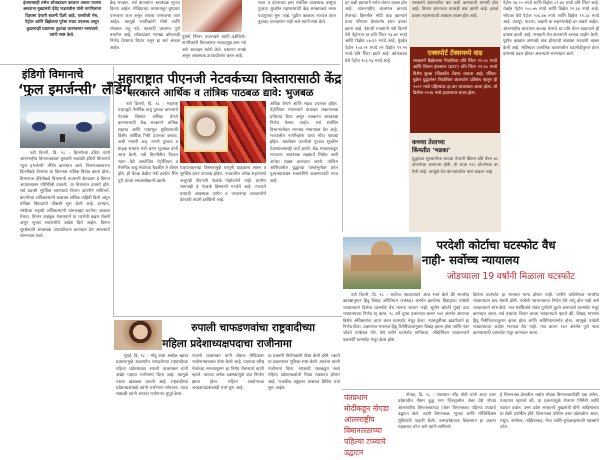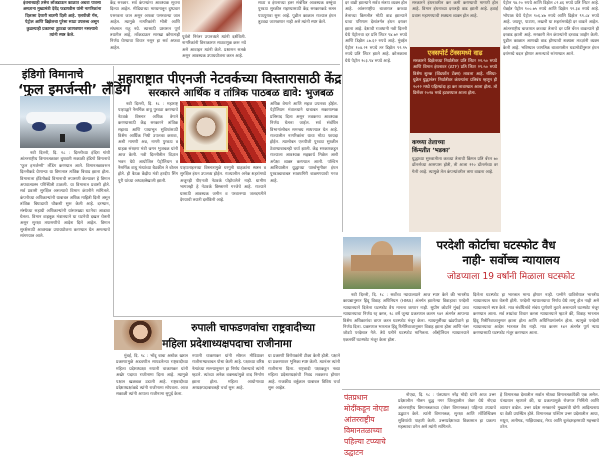--- a/index.html
+++ b/index.html
@@ -41,33 +41,33 @@
 <div class="photo" style="left:20px;top:96px;width:90px;height:52px;background:linear-gradient(180deg,#b9cfe0 0%,#dfe9f1 40%,#9fa8b0 75%,#6f767c 100%)">
   <div style="position:absolute;left:6px;top:16px;width:80px;height:12px;background:#f4f6f8;border-radius:6px"></div>
   <div style="position:absolute;left:12px;top:26px;width:14px;height:9px;background:#2a3a6b;border-radius:50%"></div>
   <div style="position:absolute;left:56px;top:26px;width:16px;height:10px;background:#2a3a6b;border-radius:50%"></div>
   <div style="position:absolute;left:40px;top:38px;width:5px;height:8px;background:#222"></div>
 </div>
 <div class="abs txt" style="left:20px;top:150px;width:90px;height:302px;text-indent:10px">नवी दिल्ली, दि. १८ : दिल्लीच्या इंदिरा गांधी आंतरराष्ट्रीय विमानतळावर बुधवारी सकाळी इंडिगो विमानाचे ‘फुल इमर्जन्सी’ लँडिंग करण्यात आले. विमानतळावरून दिल्लीकडे येणाऱ्या या विमानात तांत्रिक बिघाड झाला होता. विमानाला इंडिगोकडे विमानाची तपासणी केल्यावर हे विमान अपघातग्रस्त परिस्थिती टाळली. या विमानात प्रवासी होते. सर्व प्रवासी सुरक्षित असल्याचे विमान कंपनीने सांगितले. कंपनीच्या अधिकाऱ्यांनी याबाबत अधिक माहिती दिली असून तांत्रिक बिघाडाची चौकशी सुरू केली आहे. दरम्यान, संस्थेच्या सहायी अधिकाऱ्यांनी यांसारख्या घटनेचा आढावा घेतला. विमान वाहतूक मंत्रालयाने या घटनेची दखल घेतली असून सुरक्षा तपासणीचे आदेश दिले आहेत. विमान सुरक्षेसाठी आवश्यक उपाययोजना करण्यात येत असल्याचे सांगण्यात आले.</div>
 <div class="rule" style="left:113px;top:66px;width:1px;height:250px"></div>
 
 <div class="abs hd" style="left:118px;top:72px;width:222px;font-size:13px;line-height:14px;text-align:left;white-space:nowrap">महाराष्ट्रात पीएनजी नेटवर्कच्या विस्तारासाठी केंद्र</div>
-<div class="abs hd" style="left:130px;top:86px;width:222px;font-size:10.2px;line-height:14px;text-align:center;white-space:nowrap">सरकारने आर्थिक व तांत्रिक पाठबळ द्यावे: भुजबळ</div>
+<div class="abs hd" style="left:110px;top:86px;width:222px;font-size:10.2px;line-height:14px;text-align:center;white-space:nowrap">सरकारने आर्थिक व तांत्रिक पाठबळ द्यावे: भुजबळ</div>
 <div class="abs txt" style="left:118px;top:101px;width:60px;height:210px;text-indent:8px">नवी दिल्ली, दि. १८ : महाराष्ट्र पाइपद्वारे नैसर्गिक वायू पुरवठा करण्याचे नेटवर्क विस्तार अधिक वेगाने करण्यासाठी केंद्र सरकारने तांत्रिक सहाय्य आणि पायाभूत सुविधांसाठी विशेष आर्थिक निधी उपलब्ध करावा, अशी मागणी अन्न, नागरी पुरवठा व ग्राहक संरक्षण मंत्री छगन भुजबळ यांनी आज केली. नवी दिल्लीतील विज्ञान भवन येथे आयोजित पेट्रोलियम व नैसर्गिक वायू मंत्र्यांच्या बैठकीत ते बोलत होते. ही बैठक केंद्रीय मंत्री हरदीप सिंग पुरी यांच्या अध्यक्षतेखाली झाली.</div>
 <div class="photo" style="left:180px;top:101px;width:86px;height:62px;background:repeating-linear-gradient(60deg,#b3261e 0 6px,#d94a38 6px 10px,#7e1a14 10px 13px)"></div>
 <div class="photo" style="left:184px;top:106px;width:44px;height:46px;background:radial-gradient(circle at 50% 45%,#e8d8c8 0 30%,#9c7a60 32%,#efe7d8 60%);border:2px solid #f1d68a"></div>
 <div class="abs txt" style="left:180px;top:165px;width:86px;height:146px">पाइपलाइनच्या विस्तारामुळे घरगुती ग्राहकांना स्वस्त व सुरक्षित इंधन उपलब्ध होईल. राज्यातील अनेक शहरांमध्ये अजूनही पीएनजी नेटवर्क पोहोचलेले नाही. ग्रामीण भागातही हे नेटवर्क विस्तारणे गरजेचे आहे. राज्याने यासाठी आवश्यक जमीन व परवानग्या जलदगतीने देण्याची तयारी दर्शविली आहे.</div>
 <div class="abs txt" style="left:270px;top:101px;width:68px;height:210px">अधिक वेगाने आणि सहज उपलब्ध होईल. पेट्रोलियम मंत्रालयाने याबाबत सकारात्मक प्रतिसाद दिला असून लवकरच आवश्यक निर्णय घेतला जाईल. सर्व संबंधित विभागांसोबत समन्वय साधण्यात येत आहे. राज्यातील नागरिकांना याचा मोठा फायदा होईल. त्यासोबत एलपीजी पुरवठा सुरळीत ठेवण्याबाबतही चर्चा झाली. केंद्र सरकारकडून राज्याला आवश्यक सहकार्य मिळेल अशी अपेक्षा व्यक्त करण्यात आली. पश्चिम आशियातील युद्धाच्या पार्श्वभूमीवर इंधन पुरवठ्याबाबत सावधगिरी बाळगण्याची गरज आहे.</div>
 
 <div class="photo" style="left:343px;top:237px;width:78px;height:52px;background:linear-gradient(180deg,#a9c3d9 0%,#d4dde3 35%,#c7a57f 60%,#6d8a55 100%)">
   <div style="position:absolute;left:28px;top:4px;width:22px;height:14px;background:#c9a27a;border-radius:11px 11px 0 0"></div>
   <div style="position:absolute;left:8px;top:18px;width:62px;height:16px;background:#b88e66"></div>
 </div>
 <div class="abs hd" style="left:422px;top:238px;width:148px;font-size:11.5px;line-height:15px;text-align:center;white-space:nowrap">परदेशी कोर्टाचा घटस्फोट वैध</div>
-<div class="abs hd" style="left:422px;top:253px;width:178px;font-size:11.5px;line-height:15px;text-align:center;white-space:nowrap">नाही- सर्वोच्च न्यायालय</div>
+<div class="abs hd" style="left:422px;top:253px;width:178px;font-size:11.5px;line-height:15px;text-align:left;white-space:nowrap">नाही- सर्वोच्च न्यायालय</div>
 <div class="abs redtxt" style="left:422px;top:270px;width:178px;font-size:9px;line-height:12px;text-align:center;white-space:nowrap">जोडप्याला 19 वर्षांनी मिळाला घटस्फोट</div>
 <div class="abs txt" style="left:343px;top:292px;width:126px;height:96px;text-indent:8px">नवी दिल्ली, दि. १८ : सर्वोच्च न्यायालयाने आज स्पष्ट केले की भारतीय कायद्यानुसार हिंदू विवाह अधिनियम (HMA) अंतर्गत झालेल्या विवाहाचा परदेशी न्यायालयाने दिलेला घटस्फोट वैध मानला जाणार नाही. सुप्रीम कोर्टाने मुंबई उच्च न्यायालयाचा निर्णय रद्द करत, १८ वर्षे जुन्या प्रकरणात कलम १४२ अंतर्गत आपल्या विशेष अधिकारांचा वापर करत घटस्फोट मंजूर केला. न्यायमूर्तींच्या खंडपीठाने हा निर्णय दिला. प्रकरणात भारतात हिंदू रितीरिवाजानुसार विवाह झाला होता आणि नंतर जोडपे परदेशात गेले. तेथे पतीने घटस्फोट मागितला. ऑस्ट्रेलियन न्यायालयाने एकतर्फी घटस्फोट मंजूर केला होता.</div>
 <div class="abs txt" style="left:473px;top:292px;width:126px;height:96px">दिलेला घटस्फोट हा भारतात मान्य होणार नाही. पत्नीने याविरोधात भारतीय न्यायालयात धाव घेतली होती. परदेशी न्यायालयाचा निर्णय येथे लागू होत नाही असे न्यायालयाने स्पष्ट केले. मात्र संबंधितांचे संबंध पूर्णपणे तुटले असल्याने घटस्फोट मंजूर करण्यात आला. सर्व तथ्यांचा विचार करता न्यायालयाने म्हटले की, विवाह भारतात हिंदू रितीरिवाजानुसार झाला होता आणि अधिनियमांतर्गत होता. त्यामुळे परदेशी न्यायालयाचा आदेश भारतात वैध नाही. मात्र कलम १४२ अंतर्गत पूर्ण न्याय करण्यासाठी घटस्फोट मंजूर करण्यात आला.</div>
 <div class="rule" style="left:342px;top:389px;width:258px;height:1px"></div>
 
 <div class="rule" style="left:113px;top:316px;width:229px;height:1px"></div>
 <div class="photo" style="left:114px;top:320px;width:48px;height:30px;background:radial-gradient(circle at 55% 40%,#e9c6aa 0 22%,#4a2a1c 24% 34%,#b58c6c 36%,#cfb49a 60%)"></div>
 <div class="abs hd" style="left:166px;top:320px;width:174px;font-size:10.5px;line-height:14px;text-align:center;white-space:nowrap">रुपाली चाफडणवांचा राष्ट्रवादीच्या</div>
 <div class="abs hd" style="left:114px;top:336px;width:226px;font-size:10.5px;line-height:14px;text-align:center;white-space:nowrap">महिला प्रदेशाध्यक्षपदाचा राजीनामा</div>
 <div class="abs txt" style="left:116px;top:353px;width:72px;height:104px;text-indent:8px">मुंबई, दि. १८ : भोंदू बाबा अशोक खरात प्रकरणामुळे अडचणीत सापडलेल्या राष्ट्रवादीच्या महिला प्रदेशाध्यक्षा रुपाली चाकणकर यांनी अखेर पदाचा राजीनामा दिला आहे. त्यामुळे पक्षात खळबळ उडाली आहे. राष्ट्रवादीच्या प्रदेशाध्यक्षांकडे त्यांनी राजीनामा सोपवला. आज सकाळी त्यांनी आपला राजीनामा सुपूर्द केला.</div>

